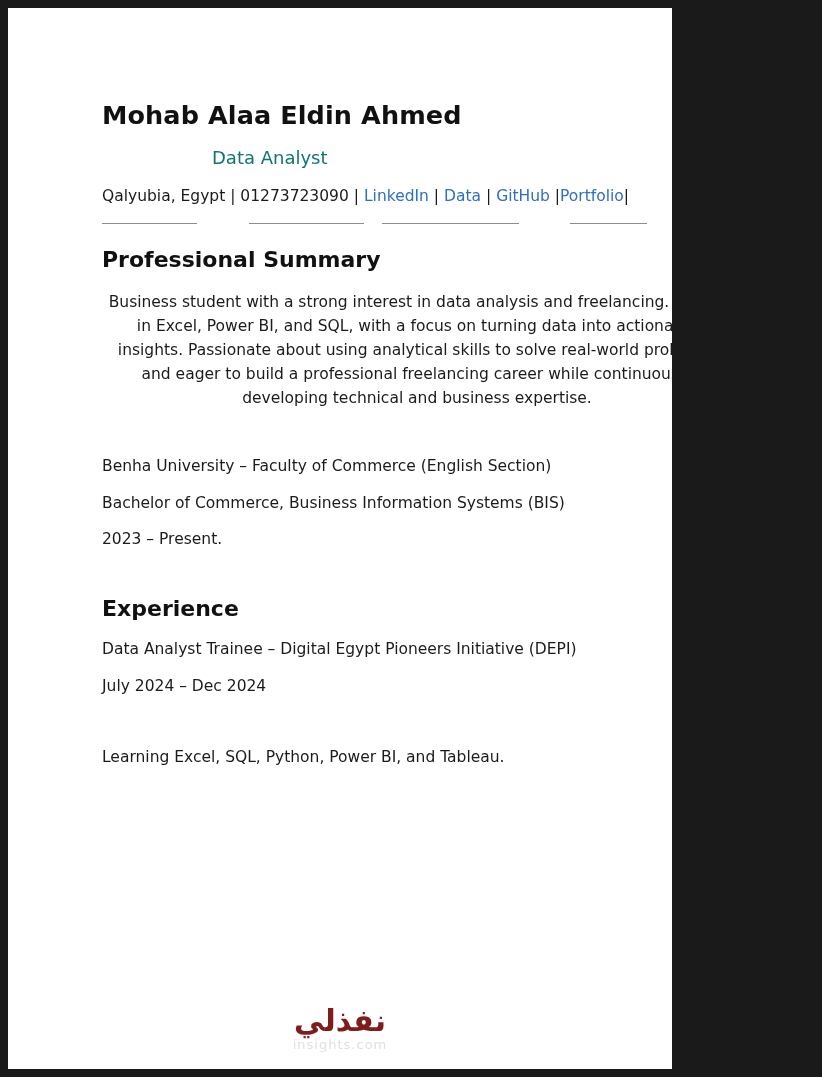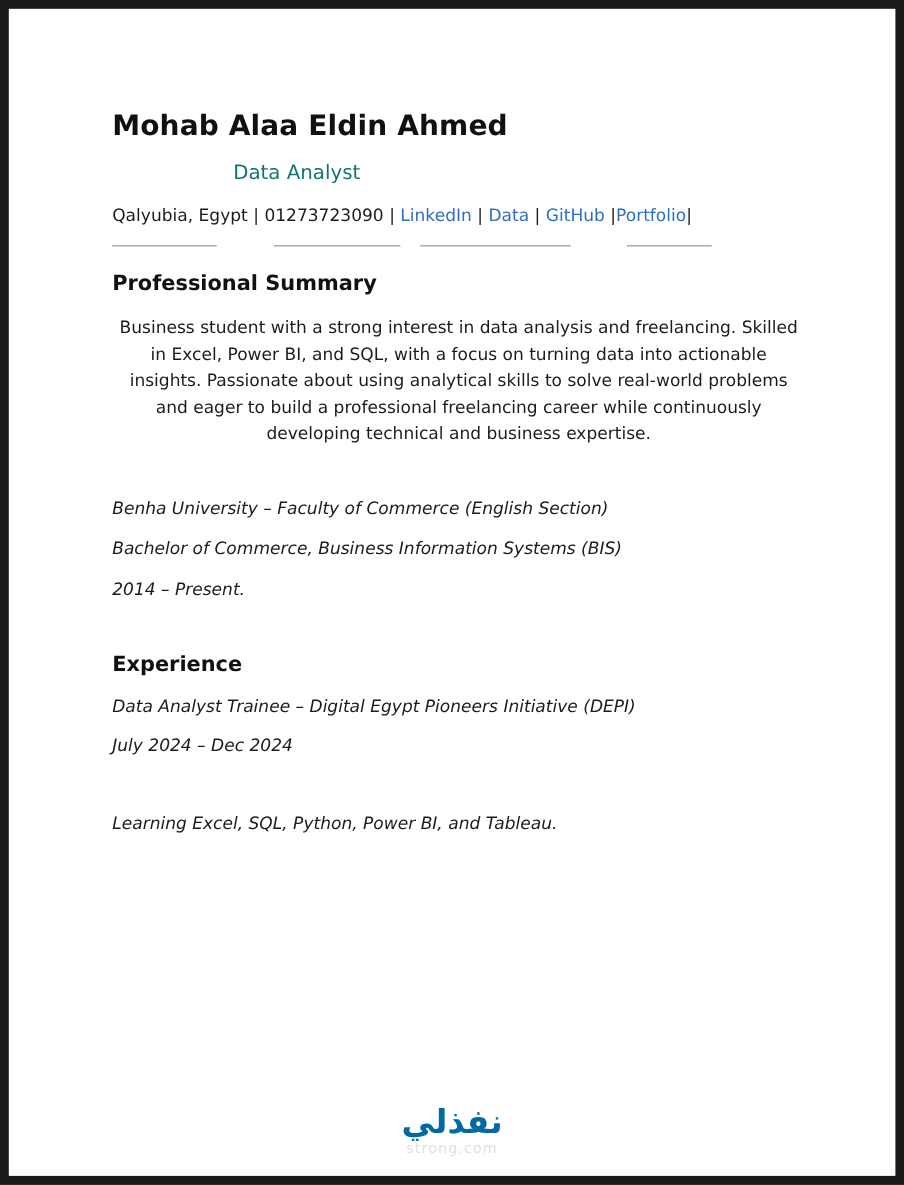--- a/index.html
+++ b/index.html
@@ -10,21 +10,21 @@
   body {
     width: 822px;
     height: 1077px;
     overflow: hidden;
     font-family: "DejaVu Sans", sans-serif;
   }
   .page {
     position: absolute;
     left: 8px;
     top: 8px;
-    width: 806px;
+    width: 664px;
     height: 1061px;
     background: #ffffff;
     box-sizing: border-box;
   }
   .content {
     position: absolute;
     left: 94px;
     top: 92px;
     width: 630px;
   }
@@ -61,55 +61,54 @@
     width: 545px;
     margin: 6px 0 16px 0;
   }
   .rule-seg {
     position: absolute;
     top: 6px;
     height: 1px;
     background: #8d8d8d;
   }
   h2.section {
-    font-size: 19px;
+    font-size: 22px;
     font-weight: bold;
     color: #111111;
     margin: 0 0 16px 0;
     line-height: 1.2;
   }
   p.body {
     font-size: 15.5px;
     color: #1b1b1b;
     line-height: 1.55;
     margin: 0;
     text-align: center;
   }
   .block-gap-lg { height: 46px; }
   .block-gap-md { height: 34px; }
   .line {
     font-size: 15.5px;
     color: #1b1b1b;
     line-height: 1.35;
     margin: 0 0 16px 0;
-    font-style: italic;
   }
   .line.tight { margin-bottom: 14px; }
   .line.last { margin-bottom: 0; }
   .watermark {
     position: absolute;
     left: 0;
     right: 0;
     bottom: 18px;
     text-align: center;
     pointer-events: none;
   }
   .wm-ar {
     font-size: 30px;
-    color: #0369a1;
+    color: #7f1d1d;
     font-weight: bold;
     letter-spacing: 2px;
     line-height: 1;
   }
   .wm-en {
     font-size: 13px;
     color: #e0e0e0;
     letter-spacing: 1px;
     margin-top: 2px;
     line-height: 1;
@@ -146,32 +145,32 @@
       <div class="rule-seg" style="left:468px; width:77px;"></div>
     </div>
 
     <h2 class="section">Professional Summary</h2>
     <p class="body">Business student with a strong interest in data analysis and freelancing. Skilled in Excel, Power BI, and SQL, with a focus on turning data into actionable insights. Passionate about using analytical skills to solve real-world problems and eager to build a professional freelancing career while continuously developing technical and business expertise.</p>
 
     <div class="block-gap-lg"></div>
 
     <div class="line">Benha University – Faculty of Commerce (English Section)</div>
     <div class="line">Bachelor of Commerce, Business Information Systems (BIS)</div>
-    <div class="line last">2014 – Present.</div>
+    <div class="line last">2023 – Present.</div>
 
     <div class="block-gap-lg"></div>
 
     <h2 class="section">Experience</h2>
     <div class="line">Data Analyst Trainee – Digital Egypt Pioneers Initiative (DEPI)</div>
     <div class="line">July 2024 – Dec 2024</div>
 
     <div class="block-gap-md"></div>
 
     <div class="line tight">Learning Excel, SQL, Python, Power BI, and Tableau.</div>
 
   </div>
 
   <div class="watermark">
     <div class="wm-ar">نفذلي</div>
-    <div class="wm-en">strong.com</div>
+    <div class="wm-en">insights.com</div>
   </div>
 
 </div>
 
 </body></html>

